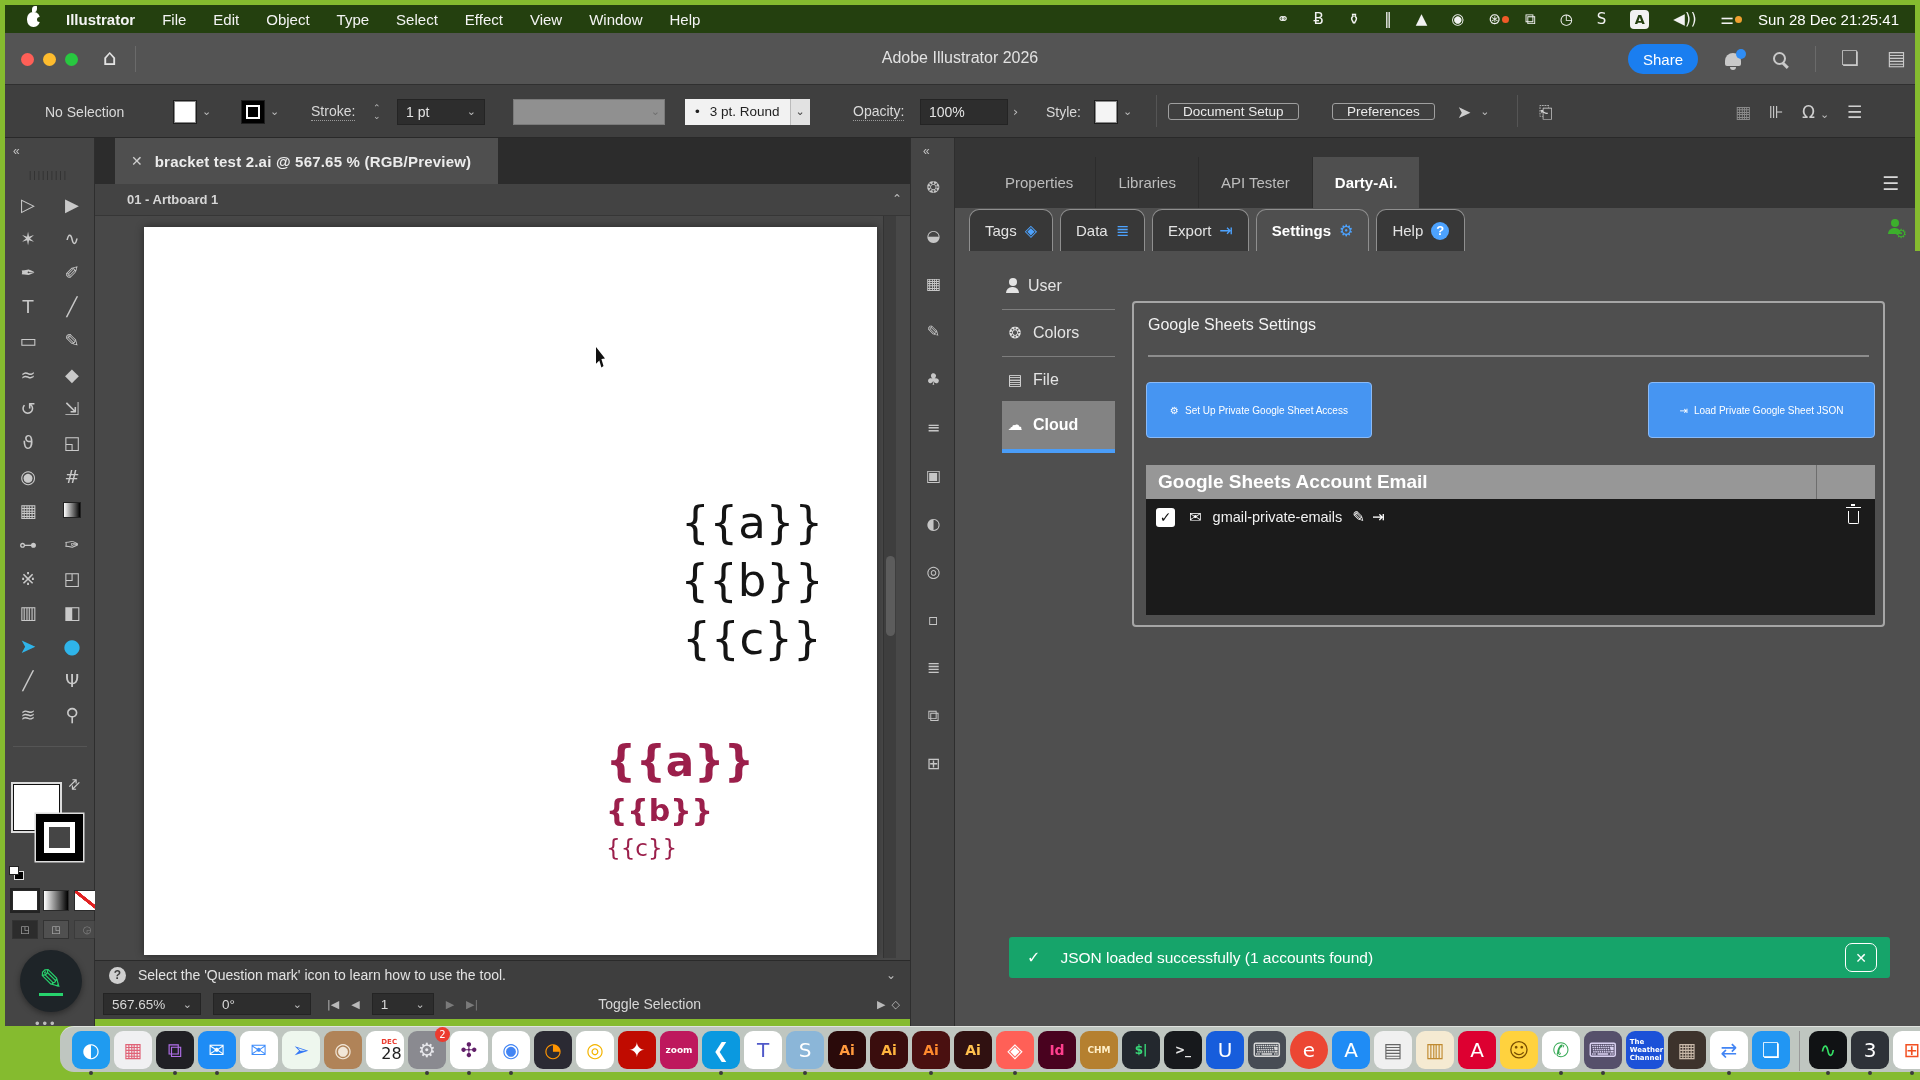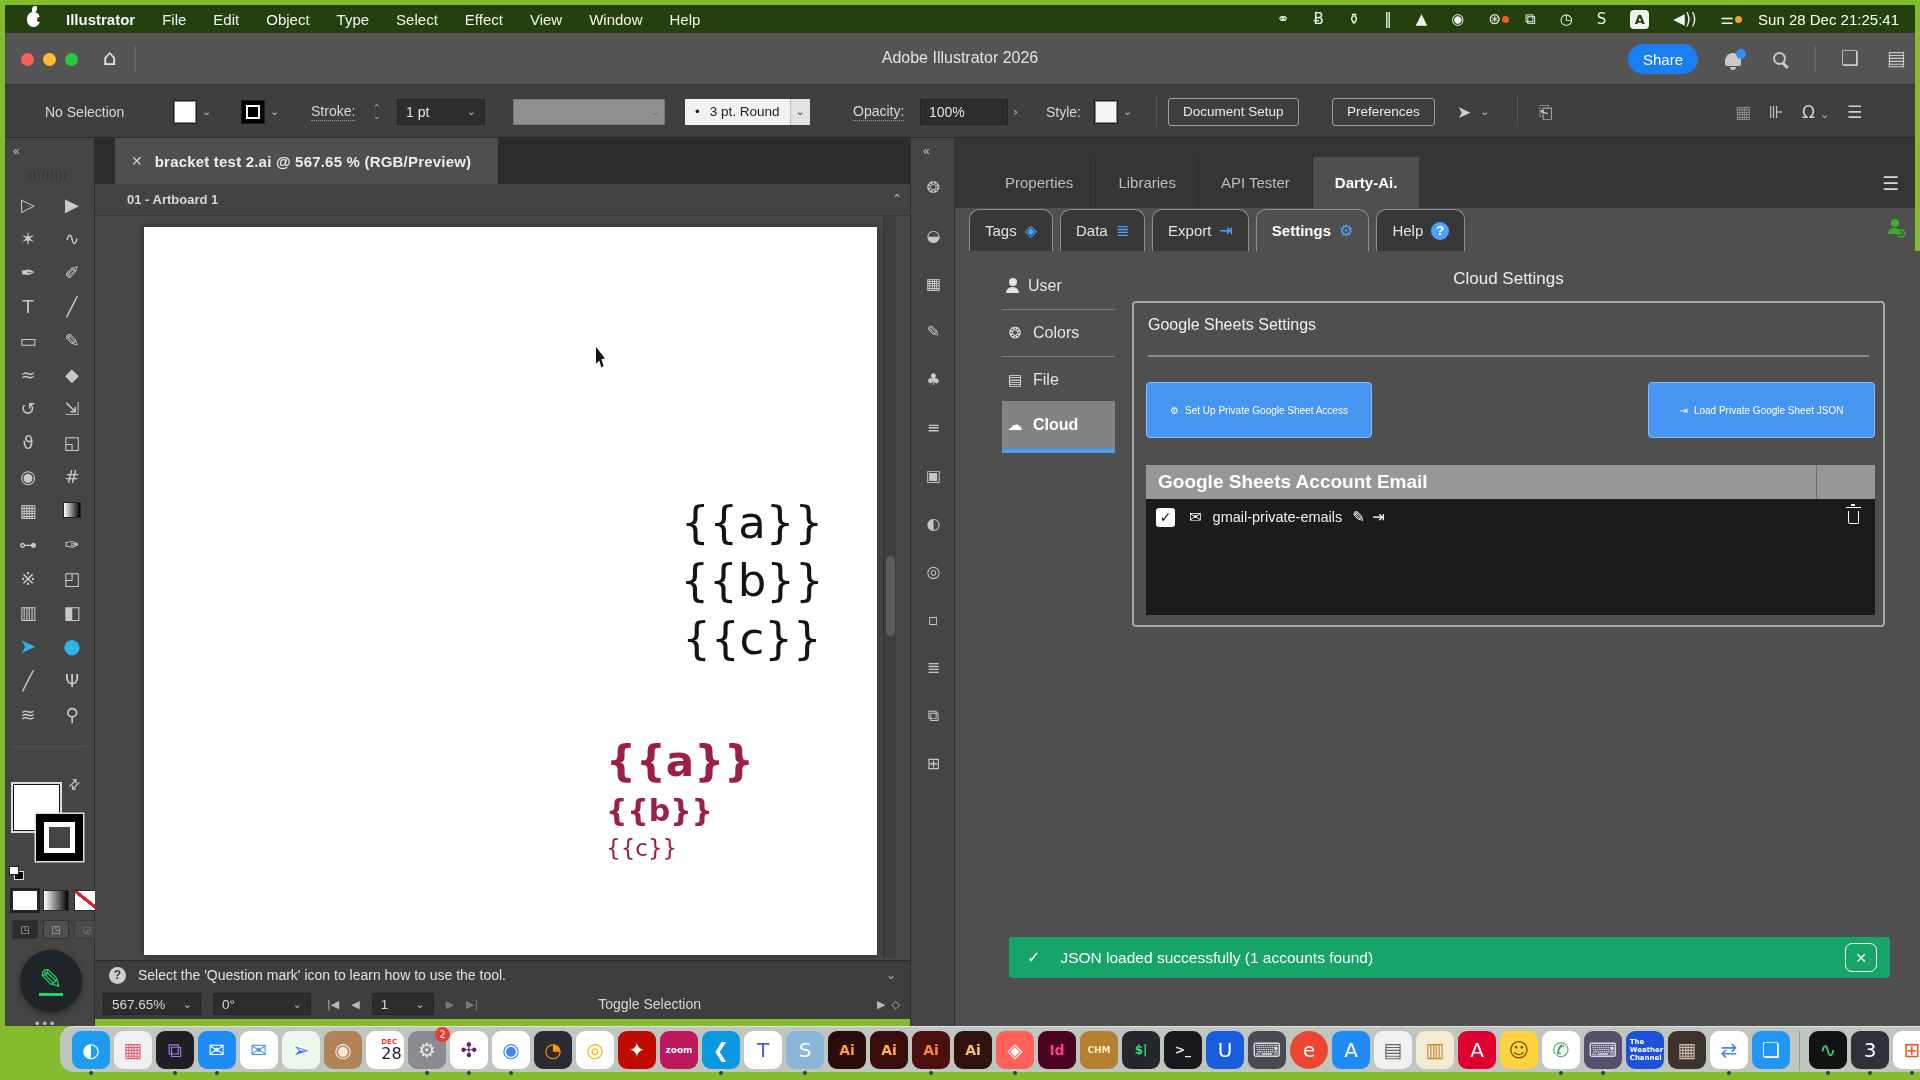--- a/index.html
+++ b/index.html
@@ -36,21 +36,21 @@
   .ws-icon { color:#c9c9c9; font-size:20px; top:13px; font-family:"DejaVu Sans",sans-serif; }
 
   
   .controlbar { left:5px; top:85px; width:1910px; height:53px; background:#3f3f3f; border-bottom:1px solid #292929; color:#d9d9d9; font-size:14px; }
   .cb { top:0; height:53px; display:flex; align-items:center; }
   .dotted-label { border-bottom:1px dotted #9b9b9b; padding-bottom:1px; }
   .swatch { width:24px; height:24px; border:1px solid #1e1e1e; box-shadow:inset 0 0 0 1px #8a8a8a; }
   .chev { color:#bdbdbd; font-size:11px; margin-left:5px; font-family:"DejaVu Sans",sans-serif; }
   .dd-field { background:#2d2d2d; border:1px solid #242424; height:26px; display:flex; align-items:center; padding:0 8px; color:#e3e3e3; }
   .stepper { display:flex; flex-direction:column; color:#bdbdbd; font-size:9px; line-height:8px; font-family:"DejaVu Sans",sans-serif; }
-  .cb-btn { border:1.5px solid #9f9f9f; border-radius:3px; height:28px; display:flex; align-items:center; padding:0 14px; color:#eaeaea; font-size:13.5px; }
+  .cb-btn { border:1.5px solid #9f9f9f; border-radius:3px; height:17px; display:flex; align-items:center; padding:0 14px; color:#eaeaea; font-size:13.5px; }
   .cb-sep { width:1px; height:32px; background:#2d2d2d; border-right:1px solid #555; top:10px; }
   .cb-icon { color:#cfcfcf; font-size:17px; font-family:"DejaVu Sans",sans-serif; }
 
   
   .lefttoolbar { left:5px; top:138px; width:90px; height:888px; background:#454545; border-right:1px solid #2e2e2e; }
   .collapse { color:#c4c4c4; font-size:12px; letter-spacing:-2px; }
   .drag-dots { left:24px; top:32px; color:#2e2e2e; font-size:9px; letter-spacing:2px; }
   .tool-grid { left:0; top:50px; width:90px; }
   .tool-row { display:flex; justify-content:center; gap:4px; height:34px; }
   .tool { width:40px; height:32px; display:flex; align-items:center; justify-content:center; color:#c9c9c9; font-size:18px; font-family:"DejaVu Sans",sans-serif; }
@@ -504,21 +504,20 @@
         <div class="nav-divider"></div>
         <div class="nav-item">
           <span class="nav-icon">▤</span>
           <span>File</span>
         </div>
         <div class="nav-item active">
           <span class="nav-icon">☁</span>
           <span>Cloud</span>
         </div>
       </div>
-    <div class="abs cloud-title">Cloud Settings</div>
 
     <div class="abs gs-box">
       <div class="abs gs-heading">Google Sheets Settings</div>
       <div class="abs gs-divider"></div>
       <div class="abs blue-btn" style="left:12px;top:79px;width:226px;height:56px;">
         <span><span class="btn-icon">⚙</span><span>Set Up Private Google Sheet Access</span></span>
       </div>
       <div class="abs blue-btn" style="left:514px;top:79px;width:227px;height:56px;">
         <span><span class="btn-icon">⇥</span><span>Load Private Google Sheet JSON</span></span>
       </div>

